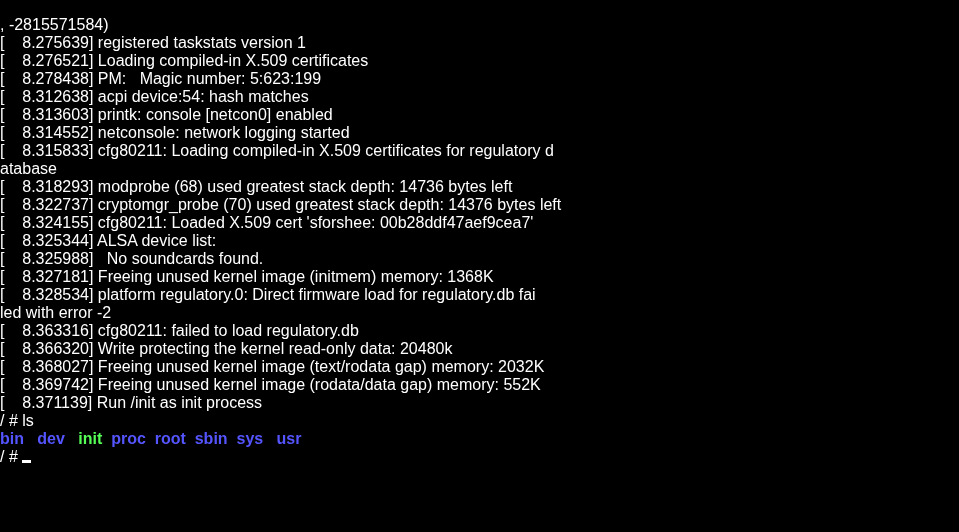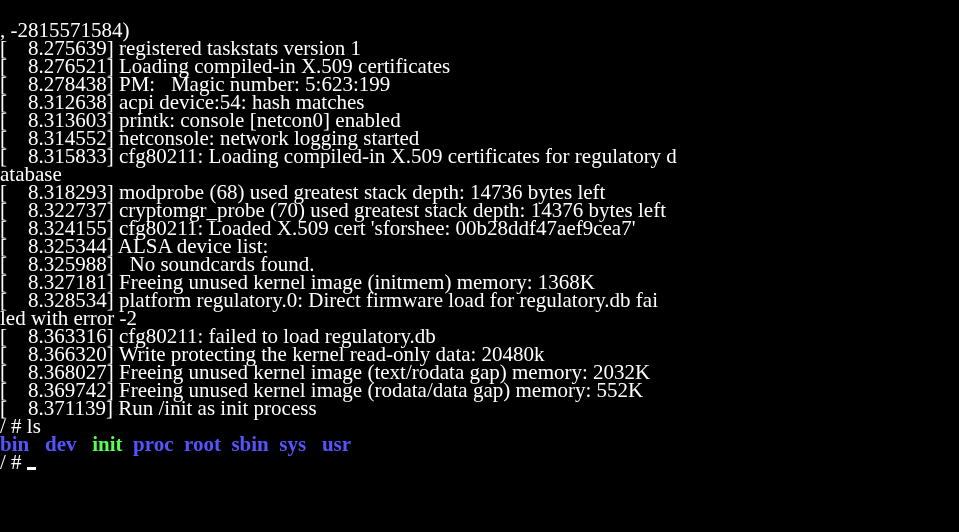--- a/index.html
+++ b/index.html
@@ -4,22 +4,22 @@
 <style>
   html, body {
     margin: 0;
     padding: 0;
     width: 959px;
     height: 532px;
     background: #000;
     overflow: hidden;
   }
   .terminal {
-    font-family: Liberation Serif, serif;
-    font-size: 21px;
+    font-family: Liberation Sans, sans-serif;
+    font-size: 16px;
     line-height: 18px;
     color: #fff;
     white-space: pre;
     padding: 0;
     letter-spacing: 0px;
   }
   .line { white-space: pre; }
   .fg-blue   { color: #5555ff; font-weight: bold; }
   .fg-green  { color: #55ff55; font-weight: bold; }
   .cursor {

